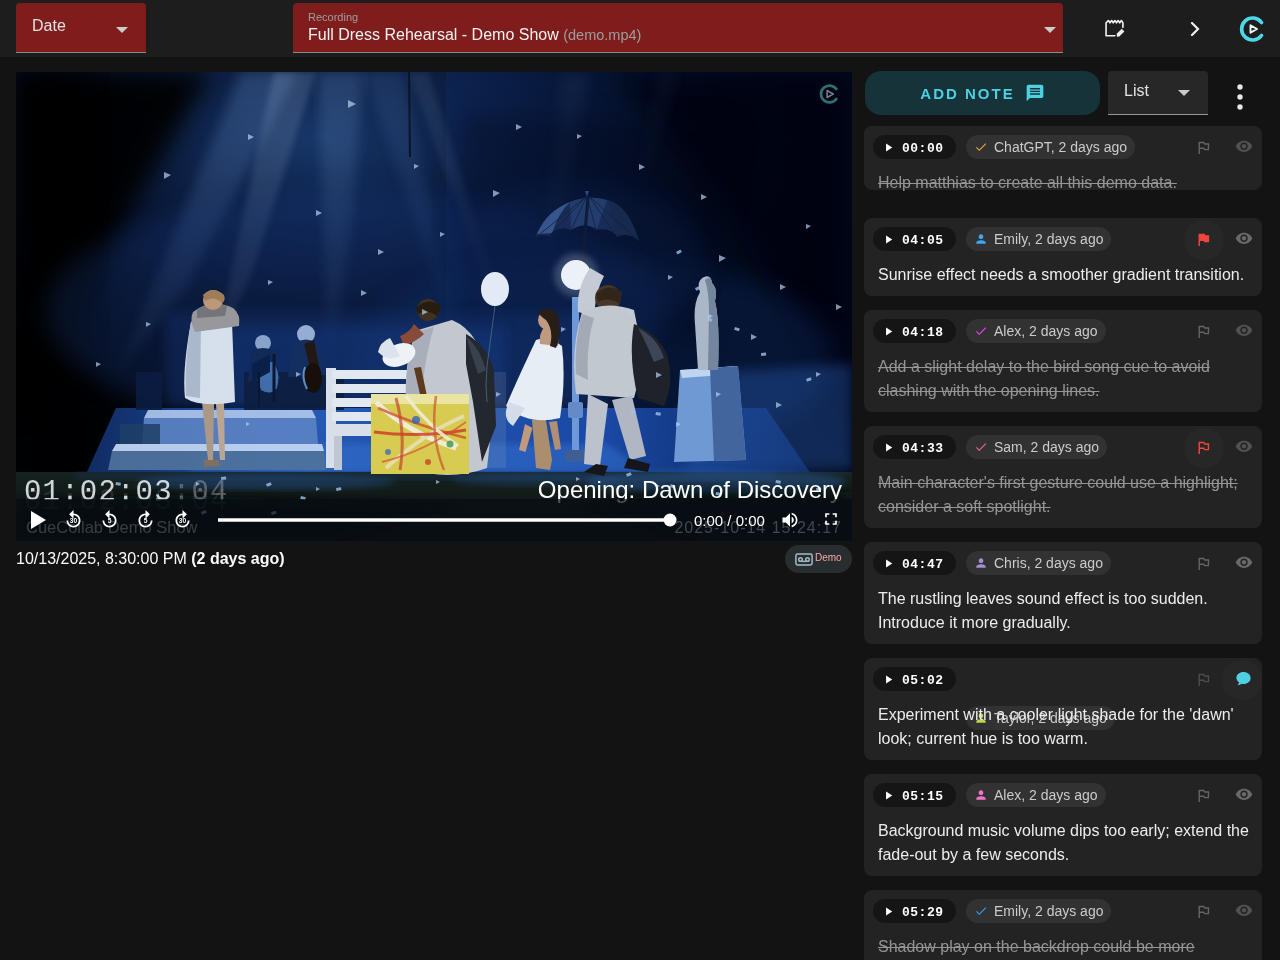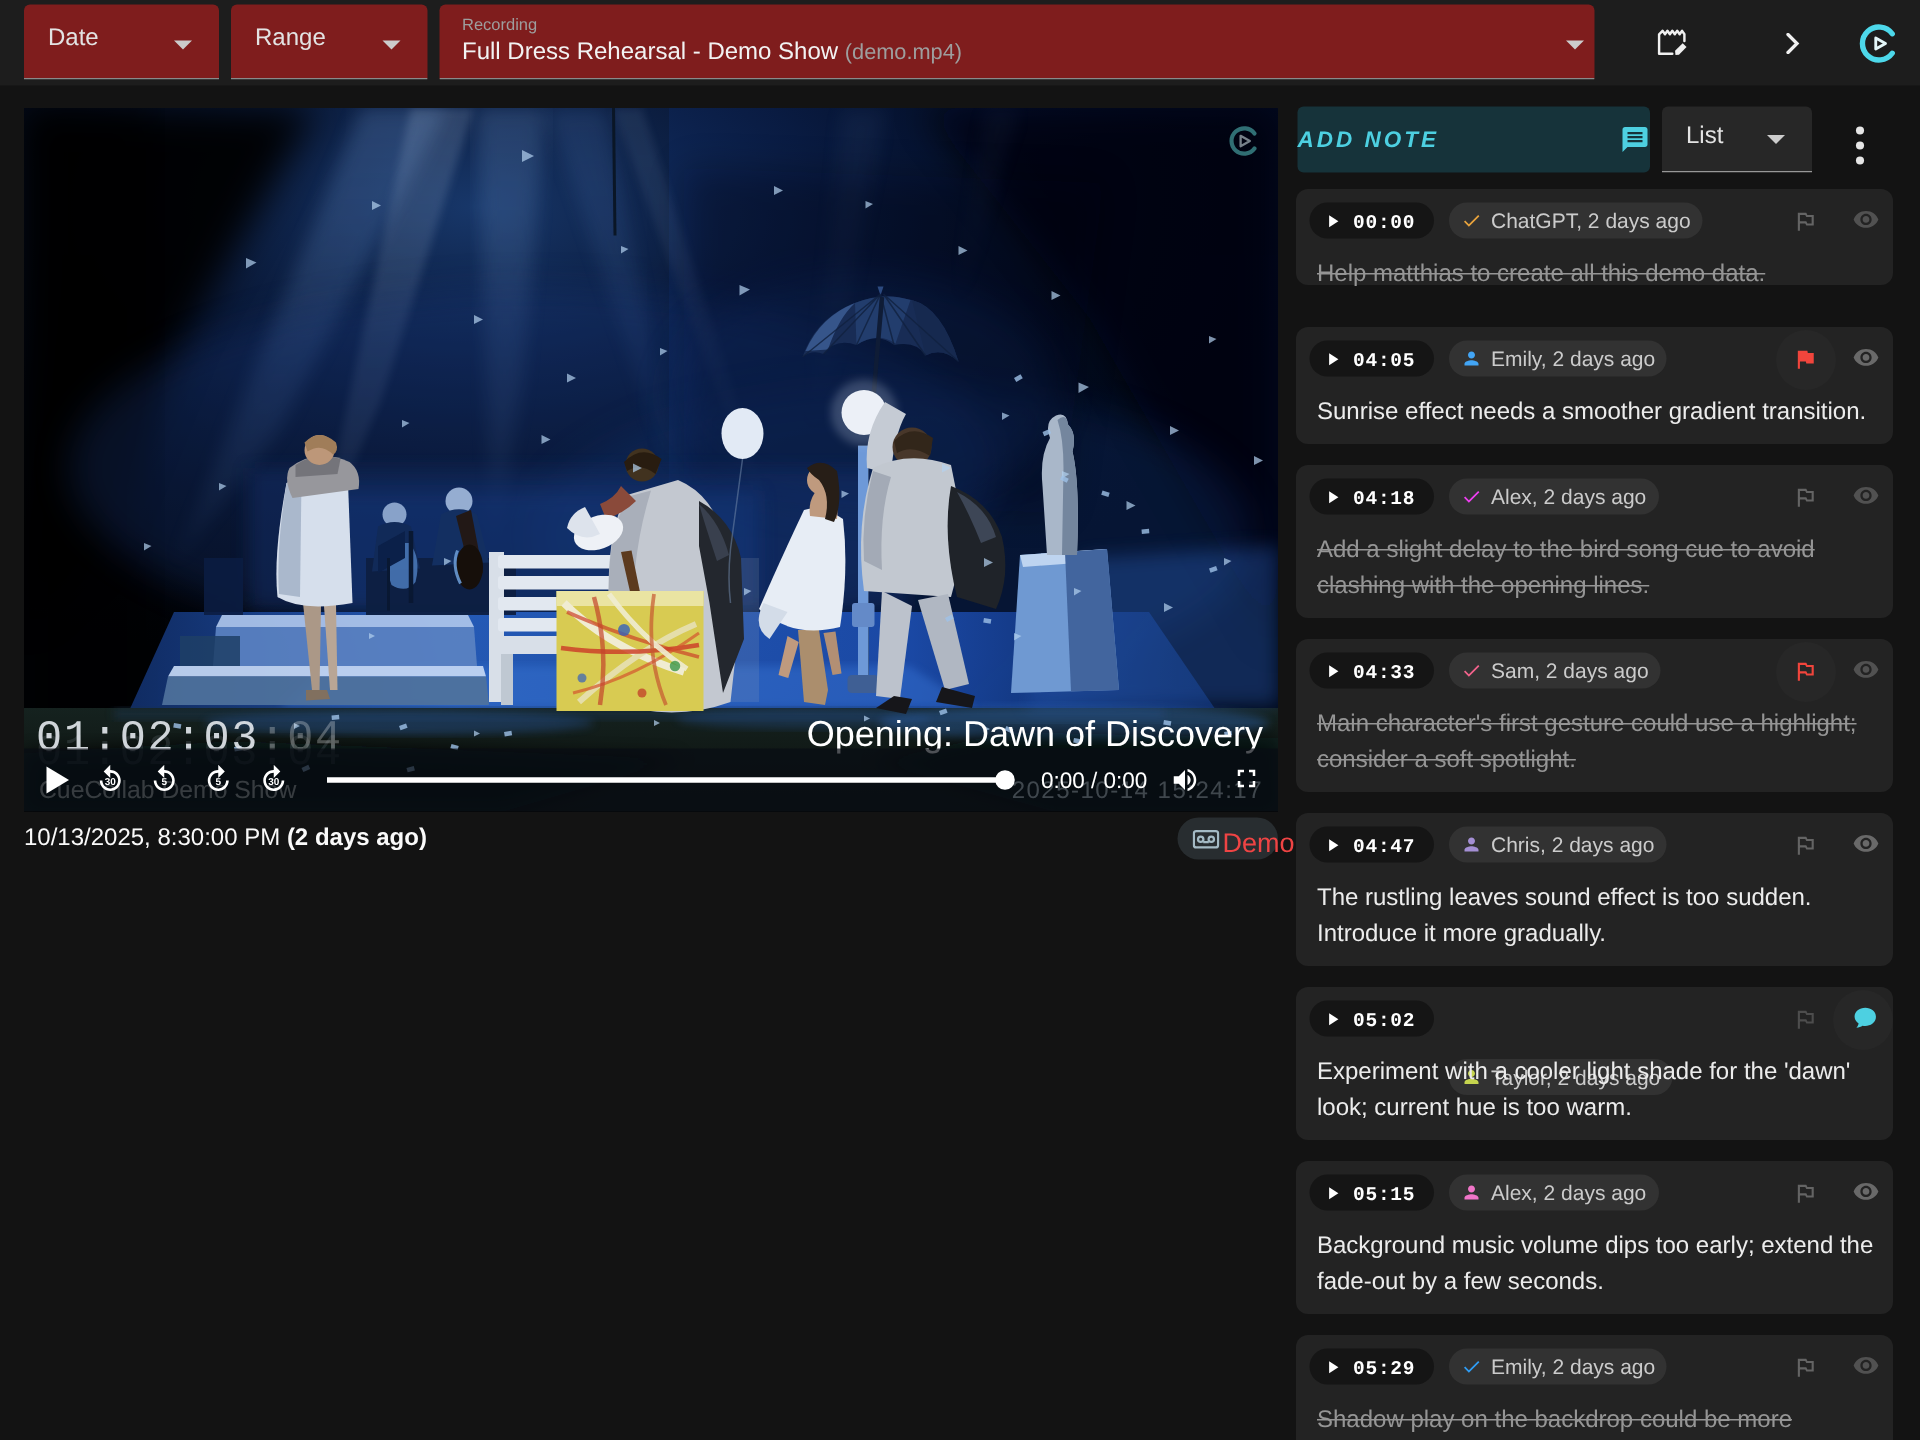--- a/index.html
+++ b/index.html
@@ -19,47 +19,43 @@
   #tc span { color:rgba(255,255,255,0.27); }
   #wm1 { position:absolute; left:10px; top:446px; font-size:16.5px; color:rgba(255,255,255,0.20); }
   #wm2 { position:absolute; right:10px; top:447px; font-size:16px; color:rgba(195,205,215,0.3); letter-spacing:1px; }
   #caption { position:absolute; right:10px; top:404px; font-size:24px; color:#fff;text-align:center; }
   #ctrlbar { position:absolute; left:0; bottom:0; width:836px; height:42px; background:rgba(9,13,19,0.72); }
   #timetxt { position:absolute; left:678px; top:440px; font-size:15px; color:#fff; }
 
   
   #dateline { position:absolute; left:16px; top:550px; font-size:16px; color:#fafafa; }
   #demochip { position:absolute; left:785px; top:545px; width:67px; height:28px; border-radius:14px; background:#282d30; }
-  #demochip span { position:absolute; left:30px; top:7px; font-size:18px; color:#ef4444; }
-
-  
-  #addnote { position:absolute; left:865px; top:71px; width:235px; height:44px; border-radius:4px; background:#16333a; display:flex; align-items:center; justify-content:space-between; font-size:15px; font-weight:bold; letter-spacing:2px; color:#4dd0e1;font-style:italic; }
+  #demochip span { position:absolute; left:30px; top:7px; font-size:10px; color:#fca5a5; }
+
+  
+  #addnote { position:absolute; left:865px; top:71px; width:235px; height:44px; border-radius:16px; background:#16333a; display:flex; align-items:center; justify-content:center; font-size:15px; font-weight:bold; letter-spacing:2px; color:#4dd0e1; }
   #listsel { position:absolute; left:1108px; top:71px; width:100px; height:44px; background:#272727; border-radius:4px 4px 0 0; border-bottom:1px solid #979797; }
   #listsel .lbl { position:absolute; left:16px; top:11px; font-size:16px; color:#e3e3e3; }
 
   .card { position:absolute; left:864px; width:398px; background:#232323; border-radius:8px; }
   .tchip { position:absolute; left:0; top:0; height:24px; border-radius:12px; background:#151515; color:#fff; }
   .tchip .tt { position:absolute; left:29px; top:6px; font-family:"Liberation Mono", monospace; font-size:13px; font-weight:bold; letter-spacing:0.5px; }
   .uchip { position:absolute; left:94px; top:0; height:24px; border-radius:12px; background:#323232; }
   .uchip .un { position:absolute; left:26px; top:4px; font-size:14px; color:#cbcbcb; white-space:nowrap; }
   .ntext { position:absolute; left:14px; top:45px; width:380px; font-size:16px; line-height:24px; color:#ececec; }
   .done { color:#959595; text-decoration:line-through; }
   .icbtn { position:absolute; top:2px; width:40px; height:40px; border-radius:50%; }
 </style>
 </head>
 <body>
 
 <div id="topbar">
   <div class="sel" style="left:16px; width:130px;">
     <div class="lbl" style="top:14px;">Date</div>
     <div class="arrow" style="left:100px; top:24px;"></div>
-  </div>
-  <div class="sel" style="left:154px; width:131px;">
-    <div class="lbl" style="top:14px;">Range</div>
-    <div class="arrow" style="left:101px; top:24px;"></div>
   </div>
   <div class="sel" style="left:293px; width:770px;">
     <div style="position:absolute; left:15px; top:8px; font-size:11px; color:#9e9e9e;">Recording</div>
     <div style="position:absolute; left:15px; top:23px; font-size:16px; color:#f2f2f2;">Full Dress Rehearsal - Demo Show <span style="color:#9e9e9e; font-size:14.5px;">(demo.mp4)</span></div>
     <div class="arrow" style="left:751px; top:24px;"></div>
   </div>
 
   <svg class="abs" style="left:1103px; top:17px;" width="23" height="23" viewBox="0 0 24 24" fill="none" stroke="#f0f0f0" stroke-width="1.7" stroke-linejoin="round" stroke-linecap="round">
     <path d="M20.8 10.8 V6.1 L19.2 3.7 17.5 6.1 15.8 3.7 14.1 6.1 12.4 3.7 10.7 6.1 9 3.7 7.3 6.1 5.6 3.7 3.2 6.1 V19.6 H12.4"></path>
     <path d="M14.6 20.5 l-0.3-2.9 5.3-5.3 2.7 2.7-5.3 5.3 Z" fill="#f0f0f0" stroke="none"></path>

